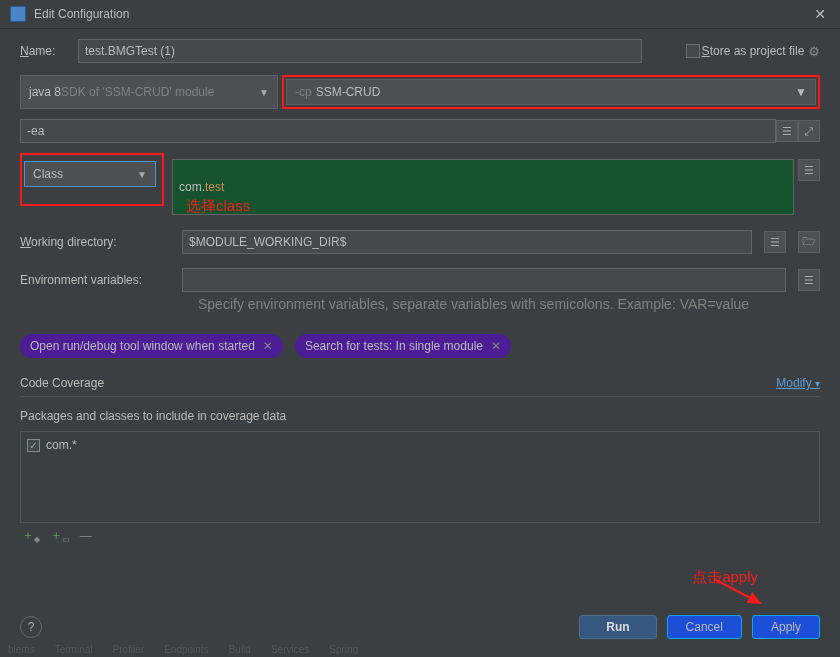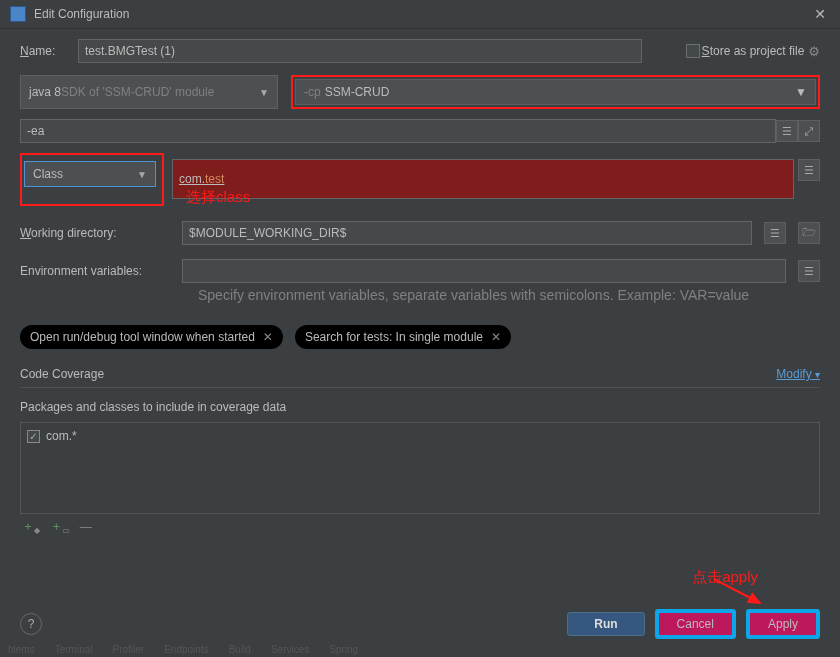--- a/index.html
+++ b/index.html
@@ -59,21 +59,21 @@
     border-bottom: 1px solid #515151;
     padding-bottom: 6px;
     margin-top: 18px;
     margin-bottom: 6px;
   }
   .section-header .title { font-weight: bold; color: #bbbbbb; }
   .section-header .spacer { flex: 1; }
   .red-annot { color: #ff1a1a; font-size: 15px; font-weight: 500; }
   .link { color: #5a9bd4; text-decoration: underline; cursor: pointer; }
   .shortcut { color: #888888; margin-left: 8px; }
-  .buildrun-row { display: flex; gap: 13px; margin-top: 8px; }
+  .buildrun-row { display: flex; gap: 4px; margin-top: 8px; }
   .sdk-combo {
     display: flex; align-items: center;
     background: #4c5052;
     border: 1px solid #5e6060;
     padding: 5px 8px;
     width: 258px;
   }
   .sdk-combo .sdk1 { color: #bbbbbb; }
   .sdk-combo .sdk2 { color: #808080; }
   .sdk-combo .chev { margin-left: auto; color: #aaaaaa; font-size: 10px; }
@@ -108,34 +108,33 @@
     width: 132px;
     display: flex; align-items: center;
     background: #4c5052;
     border: 1px solid #4b93d4;
     padding: 5px 8px;
   }
   .class-combo .chev { margin-left: auto; color: #aaaaaa; font-size: 10px; }
   .class-field-wrap { flex: 1; display: flex; gap: 4px; margin-top: 6px; }
   .class-field {
     flex: 1;
-    background: #7f1d1d;
+    background: #14532d;
     border: 1px solid #646464;
-    padding: 12px 6px;
-    text-decoration: underline;
+    padding: 20px 6px;
   }
   .class-field .pkg { color: #bbbbbb; }
   .class-field .cls { color: #d28b5d; }
   .kv-row { display: flex; align-items: center; margin-top: 14px; gap: 12px; }
   .kv-row .klabel { width: 150px; }
   .kv-row .kfield { flex: 1; }
   .help-text { color: #808080; margin-left: 178px; margin-top: 4px; font-size: 14px; }
   .pills { display: flex; gap: 12px; margin-top: 22px; margin-bottom: 12px; }
   .pill {
-    background: #000000;
+    background: #4c1d95;
     border-radius: 14px;
     padding: 5px 10px;
     display: flex; align-items: center; gap: 8px;
     color: #bbbbbb;
   }
   .pill .x { color: #888888; font-size: 12px; cursor: pointer; }
   .cc-header {
     display: flex; align-items: flex-end;
     border-bottom: 1px solid #515151;
     padding: 6px 0;
@@ -170,22 +169,22 @@
   .help-circle {
     width: 22px; height: 22px;
     border: 1px solid #666666;
     border-radius: 50%;
     display: flex; align-items: center; justify-content: center;
     color: #aaaaaa;
   }
   .footer .spacer { flex: 1; }
   .btn {
     padding: 4px 18px;
-    background: #be185d;
-    border: 4px solid #0ea5e9;
+    background: #1d4ed8;
+    border: 1px solid #0ea5e9;
     color: #bbbbbb;
     border-radius: 3px;
     cursor: pointer;
   }
   .btn.primary {
     background: #365880;
     border: 1px solid #4c708c;
     color: #dddddd;
     font-weight: bold;
     padding: 4px 26px;

